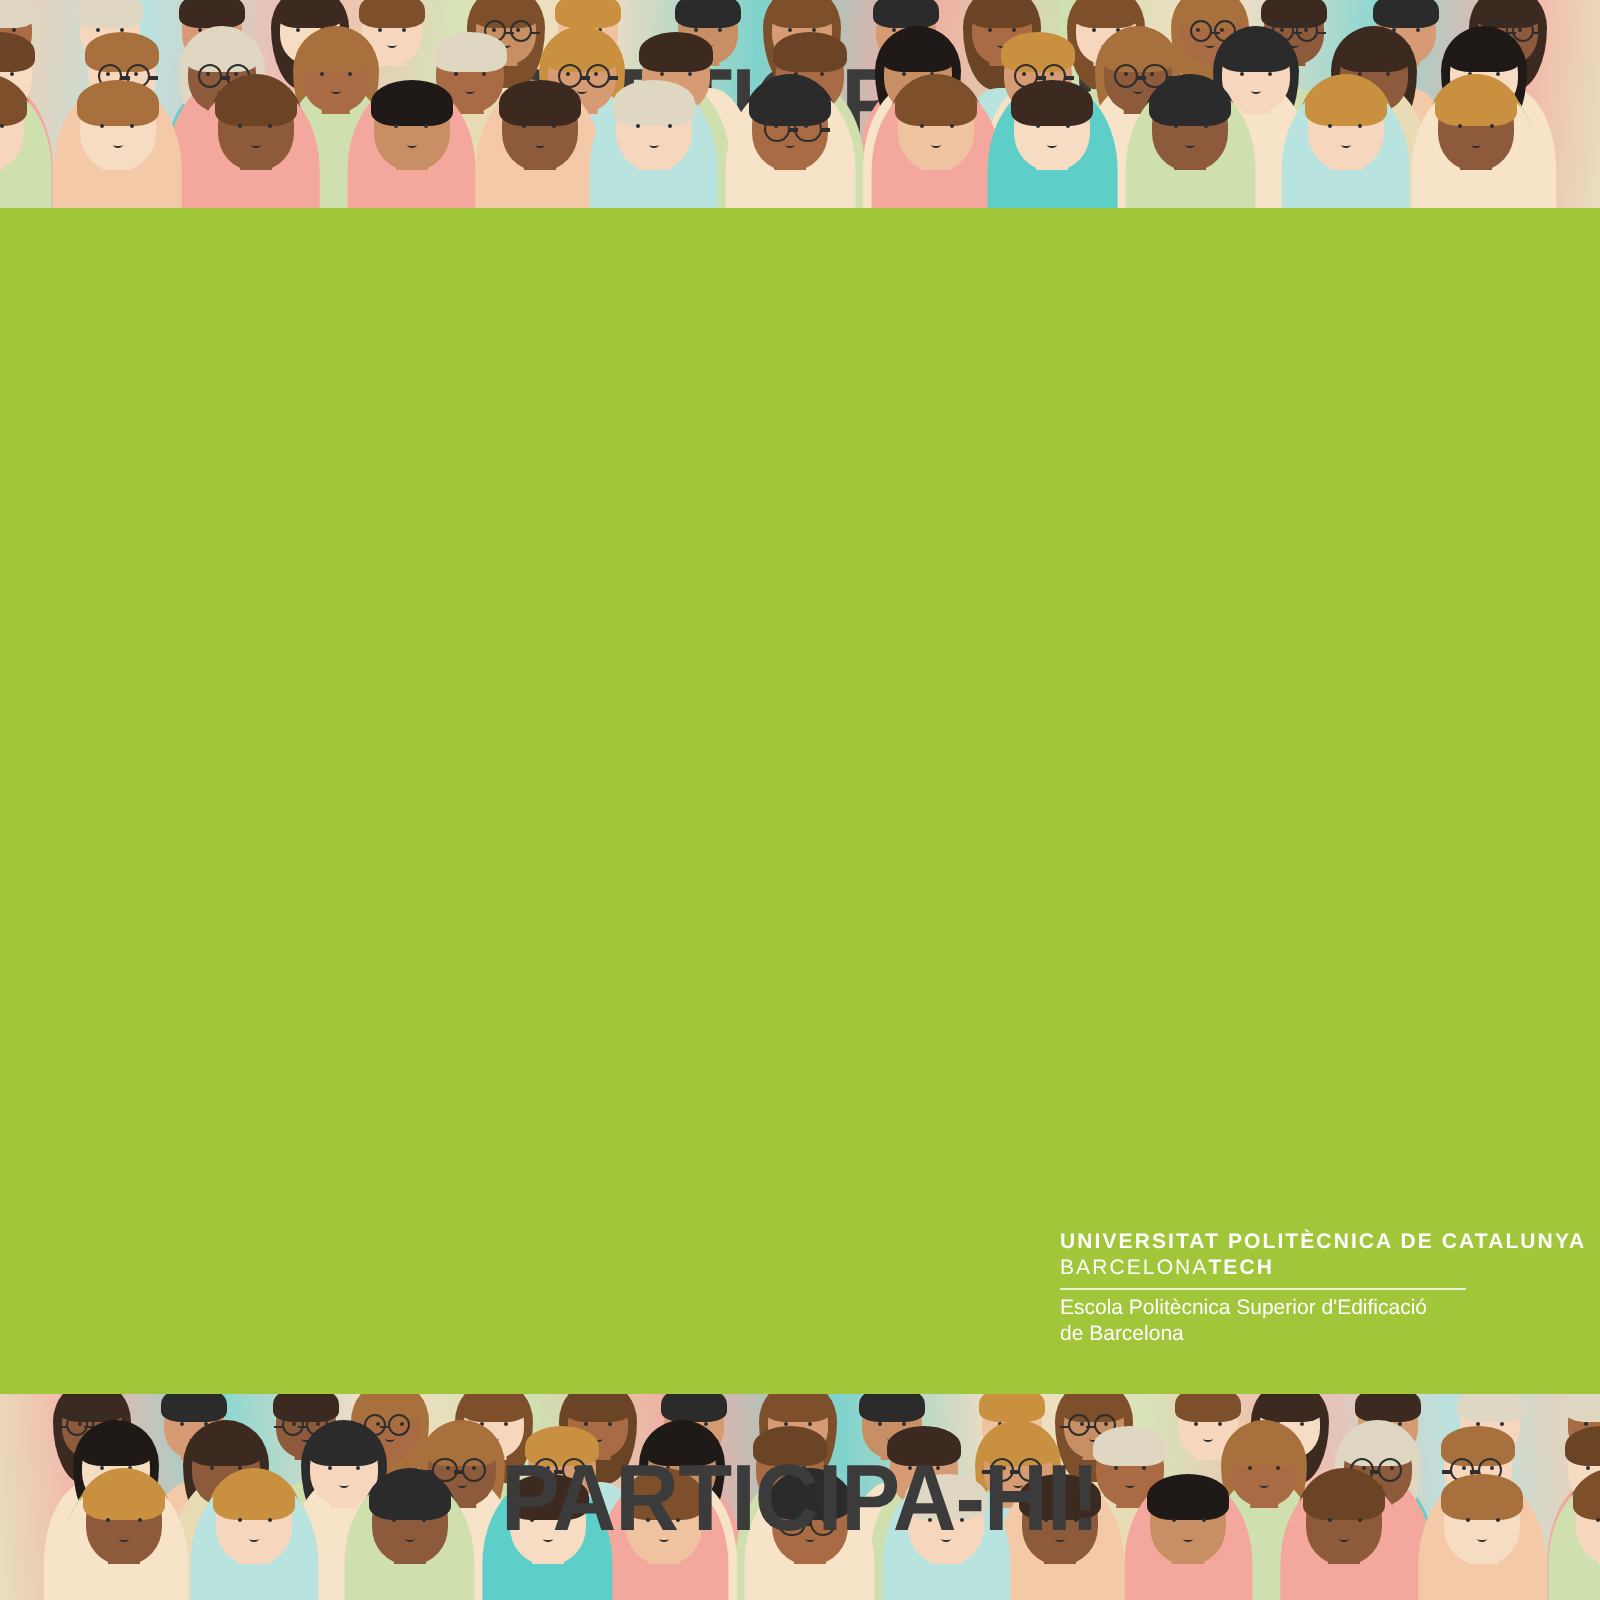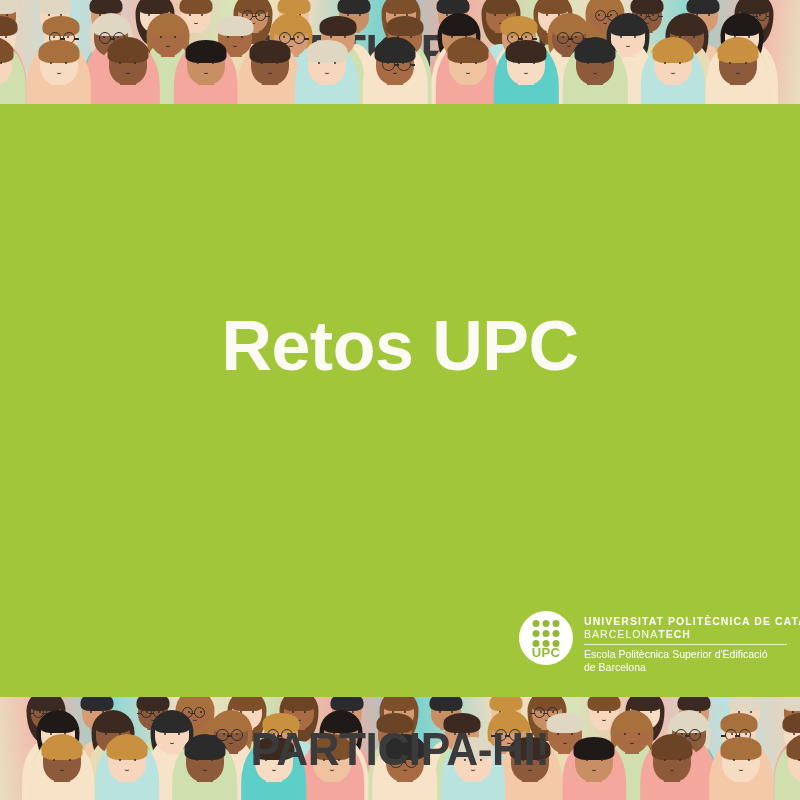--- a/index.html
+++ b/index.html
@@ -622,39 +622,24 @@
           <div class="eye" style="left: 26.4px; top: 21.76px;"></div>
           <div class="eye" style="left: 41.6px; top: 21.76px;"></div>
           <div class="mouth" style="top: 30.88px;"></div>
         </div>
       </div>
     <div class="banner-word">PARTICIPA-HI!</div>
   </div>
 
   <div id="main-stage">
     <div id="poster-title">
-      <span class="tline">Retos UPC</span>
     </div>
   </div>
 
   <div id="upc-logo">
-    <div id="upc-mark">
-      <div id="upc-dots">
-        <i></i>
-          <i></i>
-          <i></i>
-          <i></i>
-          <i></i>
-          <i></i>
-          <i></i>
-          <i></i>
-          <i></i>
-      </div>
-      <div id="upc-mark-text">UPC</div>
-    </div>
     <div id="upc-wordmark">
       <div id="upc-univ">UNIVERSITAT POLITÈCNICA DE CATALUNYA</div>
       <div id="upc-btech"><span>BARCELONA</span><b>TECH</b></div>
       <div id="upc-divider"></div>
       <div id="upc-school">
         <span>Escola Politècnica Superior d'Edificació</span>
         <span>de Barcelona</span>
       </div>
     </div>
   </div>

